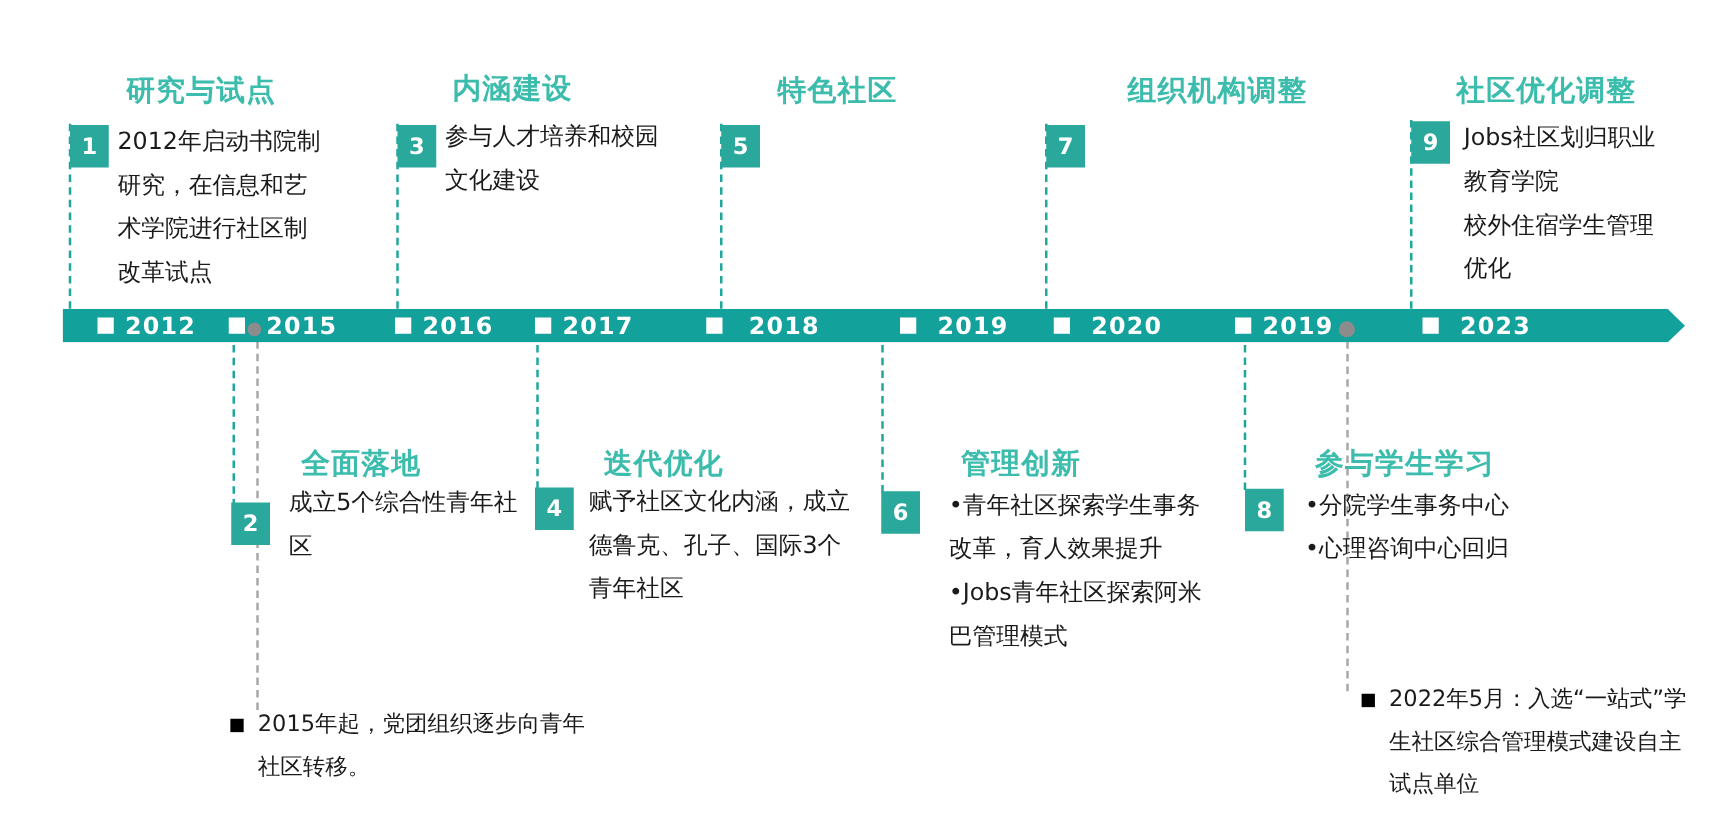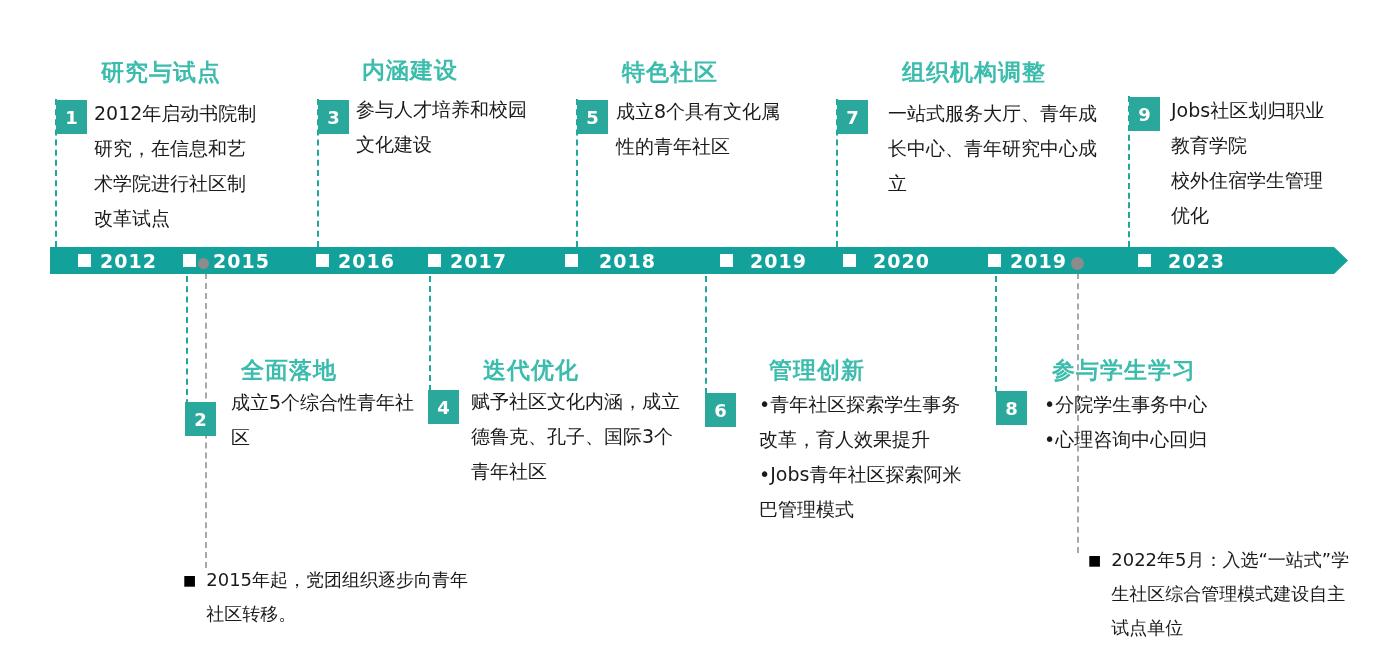--- a/index.html
+++ b/index.html
@@ -133,26 +133,25 @@
   <div class="m-title" style="left:101px;top:57px">研究与试点</div>
   <div class="numbox" style="left:56px;top:100px">1</div>
   <div class="m-body" style="left:94px;top:96px;width:168px">2012年启动书院制研究，在信息和艺术学院进行社区制改革试点</div>
 
   <div class="m-title" style="left:362px;top:55px">内涵建设</div>
   <div class="numbox" style="left:318px;top:100px">3</div>
   <div class="m-body" style="left:356px;top:92px;width:176px">参与人才培养和校园文化建设</div>
 
   <div class="m-title" style="left:622px;top:57px">特色社区</div>
   <div class="numbox" style="left:577px;top:100px">5</div>
-  <div class="m-body" style="left:616px;top:94px;width:176px">成立8个具有文化属性的青年社区</div>
 
   <div class="m-title" style="left:902px;top:57px">组织机构调整</div>
   <div class="numbox" style="left:837px;top:100px">7</div>
-  <div class="m-body" style="left:888px;top:96px;width:212px">一站式服务大厅、青年成长中心、青年研究中心成立</div>
 
+  <div class="m-title" style="left:1165px;top:57px">社区优化调整</div>
   <div class="numbox" style="left:1129px;top:97px">9</div>
   <div class="m-body" style="left:1171px;top:93px;width:162px">Jobs社区划归职业教育学院
 校外住宿学生管理优化</div>
 
   <div class="m-title" style="left:241px;top:355px">全面落地</div>
   <div class="numbox" style="left:185px;top:402px">2</div>
   <div class="m-body" style="left:231px;top:385px;width:184px">成立5个综合性青年社区</div>
 
   <div class="m-title" style="left:483px;top:355px">迭代优化</div>
   <div class="numbox" style="left:428px;top:390px">4</div>

